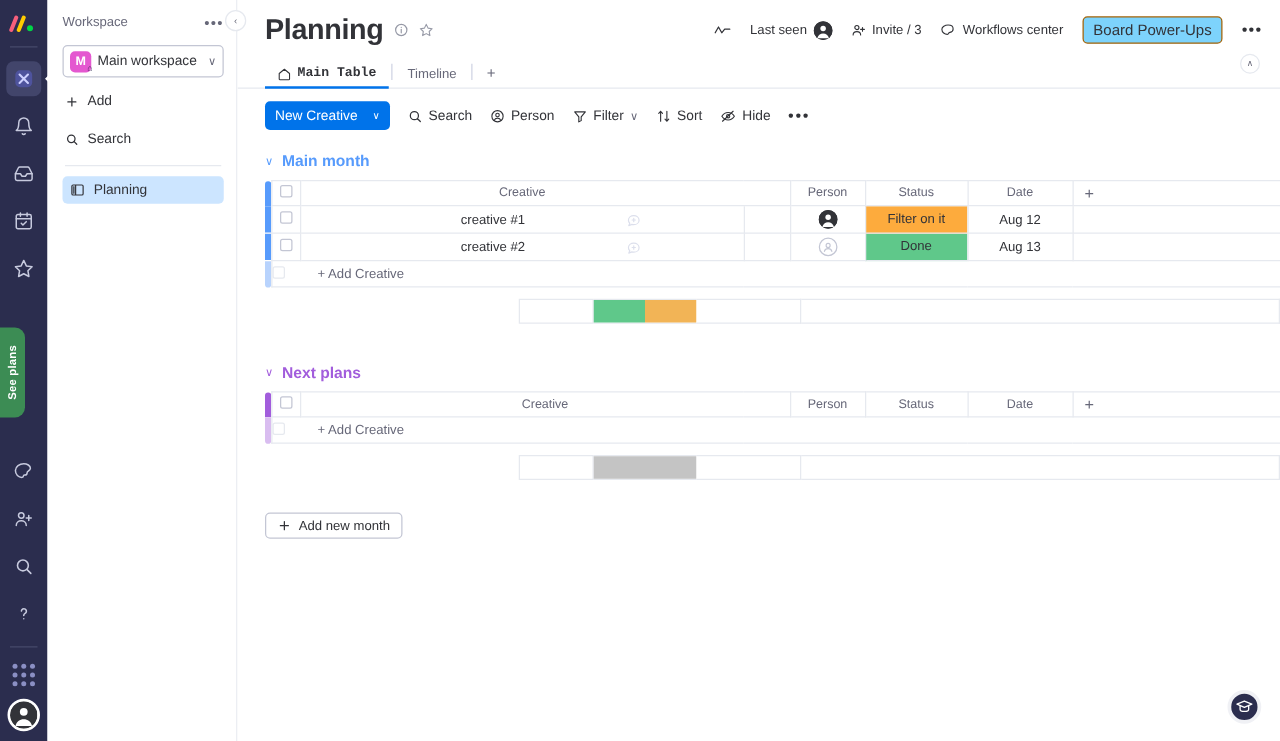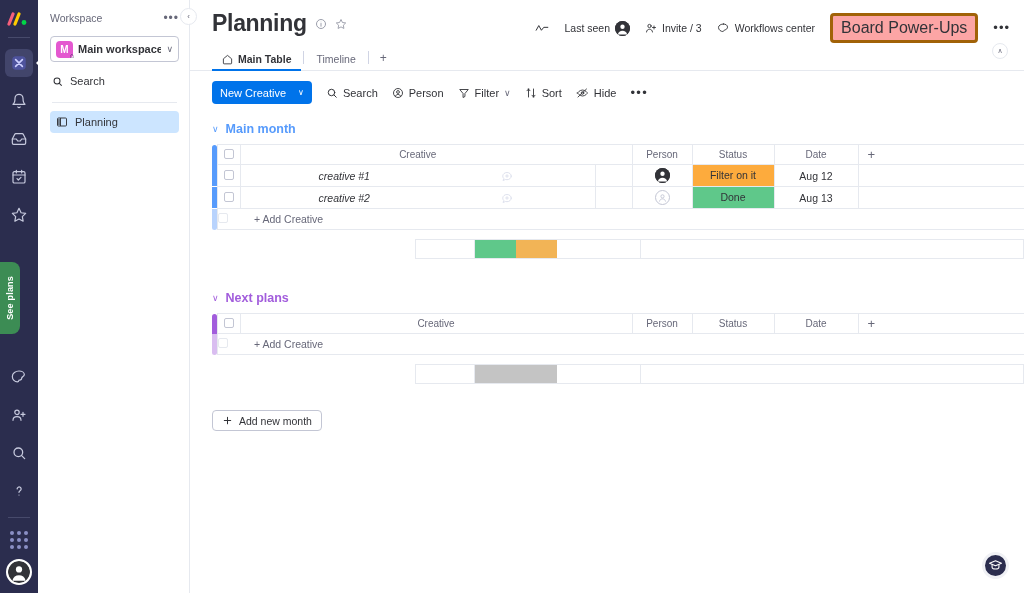--- a/index.html
+++ b/index.html
@@ -65,21 +65,21 @@
   .ws-select {
     margin-top: 8px; height: 26px; border: 1px solid #c3c6d4; border-radius: 4px;
     display: flex; align-items: center; padding: 0 5px; gap: 5px; cursor: pointer; background: #fff;
   }
   .ws-badge {
     width: 17px; height: 17px; border-radius: 4px; background: #e458d0;
     color: #fff; font-size: 10px; font-weight: 700;
     display: flex; align-items: center; justify-content: center; position: relative; flex: 0 0 17px;
   }
   .ws-badge .home { position: absolute; right: -1px; bottom: -1px; font-size: 7px; color: #2b2d4e; }
-  .ws-name { font-size: 11px; color: #323338; font-weight: 700; flex: 1; white-space: nowrap; overflow: hidden; }
+  .ws-name { font-size: 11px; color: #323338; font-weight: 400; flex: 1; white-space: nowrap; overflow: hidden; }
   .chev { color: #676879; font-size: 9px; }
   .ws-link {
     display: flex; align-items: center; gap: 7px; height: 22px;
     font-size: 11px; color: #323338; margin-top: 8px; cursor: pointer; padding-left: 2px;
   }
   .ws-divider { height: 1px; background: #e6e9ef; margin: 10px 2px 8px; }
   .ws-item {
     display: flex; align-items: center; gap: 7px; height: 22px; border-radius: 4px;
     font-size: 11px; color: #323338; padding: 0 6px; cursor: pointer;
   }
@@ -97,31 +97,31 @@
   .title-row { display: flex; align-items: center; gap: 8px; }
   .board-title { font-size: 23px; font-weight: 700; color: #323338; letter-spacing: -.3px; }
   .ti { color: #9699a6; font-size: 12px; cursor: pointer; display: flex; align-items: center; }
 
   .head-right {
     position: absolute; right: 14px; top: 13px; display: flex; align-items: center; gap: 15px;
   }
   .hr-item { display: flex; align-items: center; gap: 5px; font-size: 10.5px; color: #323338; cursor: pointer; white-space: nowrap; }
   .hr-avatar { width: 15px; height: 15px; border-radius: 50%; background: #323338; display: flex; align-items: center; justify-content: center; }
   .hr-btn {
-    border: 3px solid #a16207; border-radius: 4px; padding: 3px 8px;
-    font-size: 16px; color: #323338; cursor: pointer; background: #fca5a5; white-space: nowrap;
+    border: 1px solid #a16207; border-radius: 4px; padding: 3px 8px;
+    font-size: 12px; color: #323338; cursor: pointer; background: #7dd3fc; white-space: nowrap;
   }
   .hr-dots { color: #323338; font-size: 13px; letter-spacing: 1px; cursor: pointer; line-height: 6px; }
 
   .tabs { display: flex; align-items: flex-end; gap: 0; margin-top: 9px; height: 24px; }
   .tab {
     display: flex; align-items: center; gap: 5px; font-size: 10.5px; color: #676879;
     padding: 0 10px 5px; cursor: pointer; position: relative; font-weight: 400;
   }
-  .tab.active { color: #323338; font-weight: 700; }
+  .tab.active { color: #323338; font-weight: 700; font-family: Liberation Mono, monospace; }
   .tab.active::after {
     content: ""; position: absolute; left: 0; right: 0; bottom: -1px; height: 2px; background: #0073ea;
   }
   .tab-sep { width: 1px; height: 13px; background: #d0d4e4; margin: 0 2px 6px; }
   .tab-add { font-size: 12px; color: #676879; padding: 0 9px 5px; cursor: pointer; }
   .tabs-line { height: 1px; background: #e6e9ef; margin: 0 0 0 0; }
 
   .collapse-round {
     position: absolute; right: 16px; top: 43px; width: 16px; height: 16px;
     border: 1px solid #e6e9ef; border-radius: 50%; background: #fff;
@@ -158,21 +158,21 @@
   .c-plus { width: 356px; }
 
   .hrow th { height: 20px; background: #fff; border-top: 1px solid #e6e9ef; border-bottom: 1px solid #e6e9ef;
     border-right: 1px solid #e6e9ef; font-size: 10px; color: #676879; font-weight: 400; text-align: center; }
   .hrow th.bar-cell { border: none; border-top: none; border-bottom: none; }
   .hrow th.chk-cell { border-left: 1px solid #e6e9ef; }
   .row td { height: 21px; border-bottom: 1px solid #e6e9ef; border-right: 1px solid #e6e9ef;
     font-size: 10.5px; color: #323338; text-align: center; background: #fff; }
   .row td.bar-cell { border: none; }
   .row td.chk-cell { border-left: 1px solid #e6e9ef; }
-  .row td.name-cell { text-align: center; padding-left: 28px; border-right: none; font-style: italic; }
+  .row td.name-cell { text-align: right; padding-left: 28px; border-right: none; }
   .row td.pad-cell { border-right: 1px solid #e6e9ef; }
   .addrow td { height: 21px; border-bottom: 1px solid #e6e9ef; border-right: none; background: #fff;
     font-size: 10.5px; color: #676879; text-align: left; }
   .addrow td.bar-cell { border: none; }
   .addrow td.chk-cell { border-left: 1px solid #e6e9ef; }
   .addrow td.add-cell { padding-left: 14px; border-right: 1px solid #e6e9ef; cursor: pointer; }
 
   
   .bar-top { width: 5px; height: 20px; border-radius: 3px 3px 0 0; }
   .bar-mid { width: 5px; height: 21px; }
@@ -313,20 +313,26 @@
 
     <div class="ws-select">
       <div class="ws-badge">
         <span>M</span>
         <span class="home">⌂</span>
       </div>
       <div class="ws-name">Main workspace</div>
       <div class="chev">∨</div>
     </div>
 
+    <div class="ws-link">
+      <svg width="11" height="11" viewBox="0 0 24 24" fill="none" stroke="#323338" stroke-width="2.2" stroke-linecap="round">
+        <path d="M12 5v14M5 12h14"></path>
+      </svg>
+      <span>Add</span>
+    </div>
 
     <div class="ws-link">
       <svg width="11" height="11" viewBox="0 0 24 24" fill="none" stroke="#323338" stroke-width="2.2" stroke-linecap="round">
         <circle cx="11" cy="11" r="6.5"></circle>
           <path d="M16 16l4.5 4.5"></path>
       </svg>
       <span>Search</span>
     </div>
 
     <div class="ws-divider"></div>

